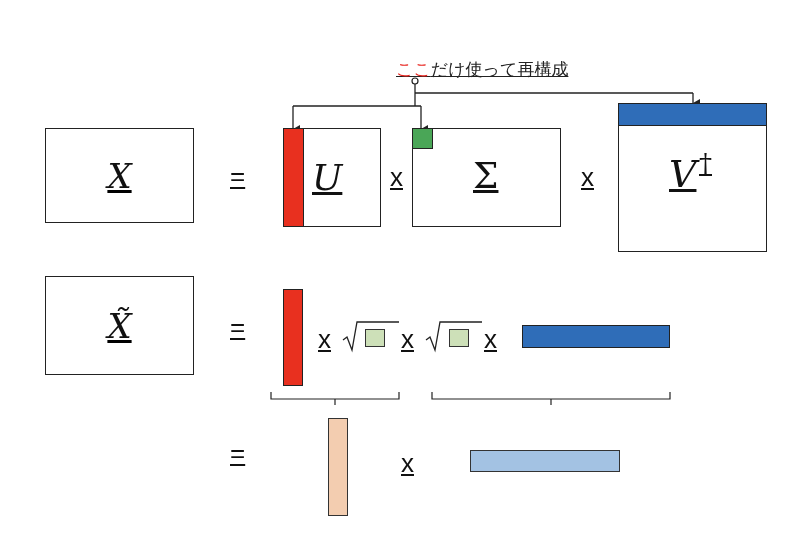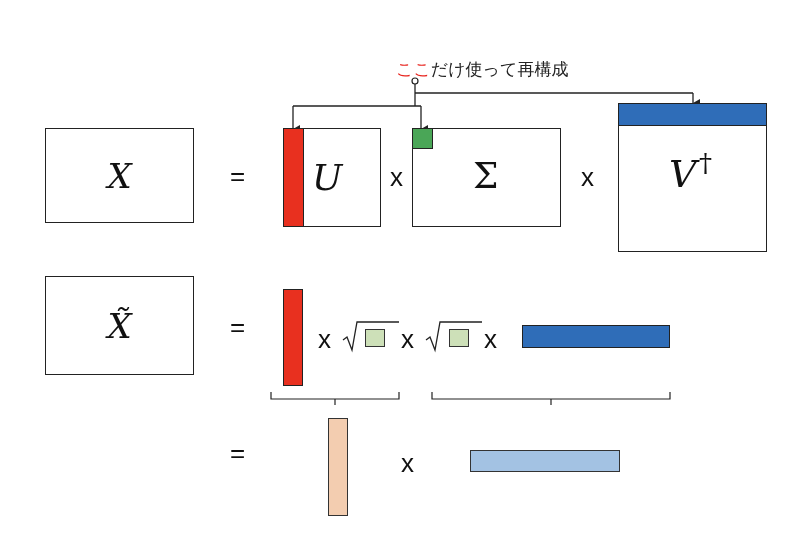--- a/index.html
+++ b/index.html
@@ -1,17 +1,17 @@
 <!DOCTYPE html>
 <html><head>
 <meta charset="utf-8">
 <style>
   html,body{margin:0;padding:0;background:#fff;}
   #canvas{position:relative;width:800px;height:542px;overflow:hidden;background:#fff;font-family:"Liberation Sans",sans-serif;}
-  .abs{position:absolute;box-sizing:border-box;}
+  .abs{position:absolute;box-sizing:border-box;text-decoration:underline;}
   .box{border:1.3px solid #222;background:#fff;}
   .math{font-family:"DejaVu Serif","Liberation Serif",serif;font-style:italic;color:#111;}
   .op{font-family:"Liberation Sans",sans-serif;color:#111;font-size:26px;line-height:1;}
   .lbl{display:flex;align-items:center;justify-content:center;}
   svg{position:absolute;left:0;top:0;}
 </style>
 </head>
 <body>
 
 <div id="canvas">

